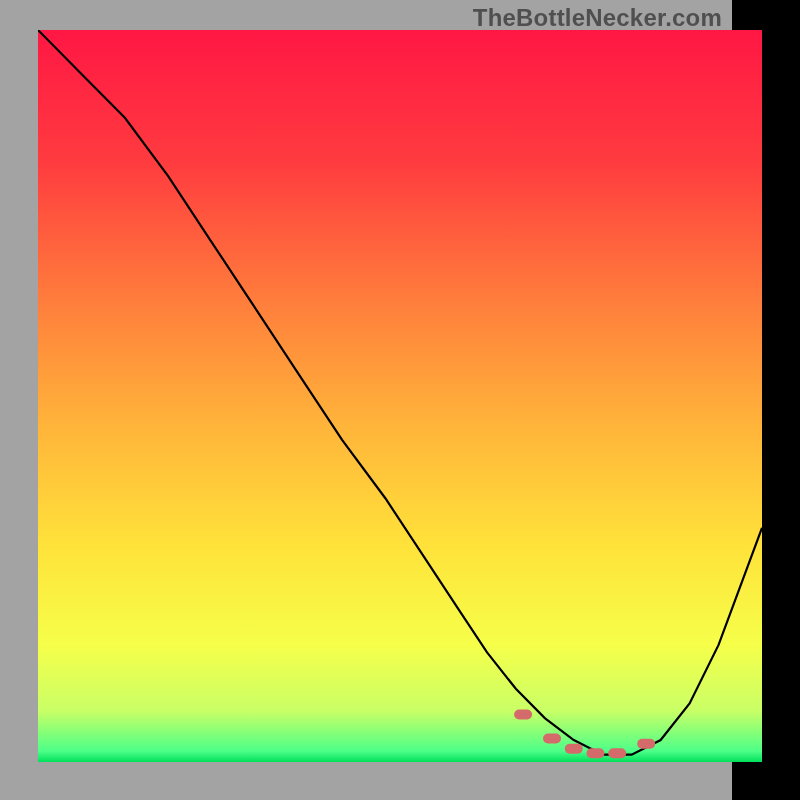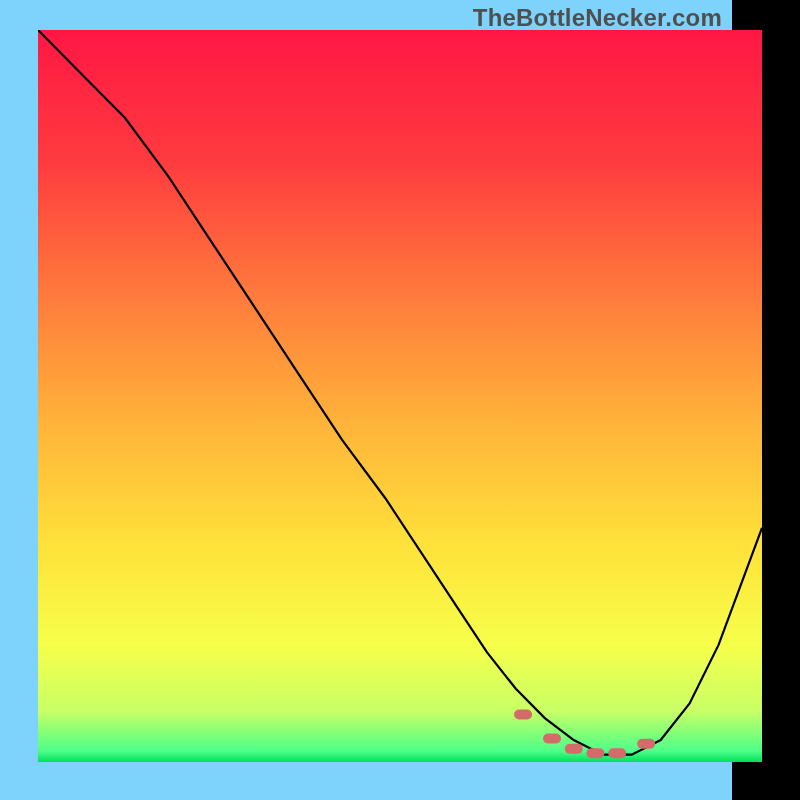--- a/index.html
+++ b/index.html
@@ -8,21 +8,21 @@
     width: 800px;
     height: 800px;
     background: #000;
     font-family: Arial, Helvetica, sans-serif;
     overflow: hidden;
   }
   .frame {
     position: relative;
     width: 732px;
     height: 800px;
-    background: #7dd3fc;
+    background: #a3a3a3;
   }
   .watermark {
     position: absolute;
     top: 4px;
     right: 10px;
     color: #4f4f4f;
     font-size: 24px;
     font-weight: bold;
     z-index: 10;
     letter-spacing: 0.2px;

